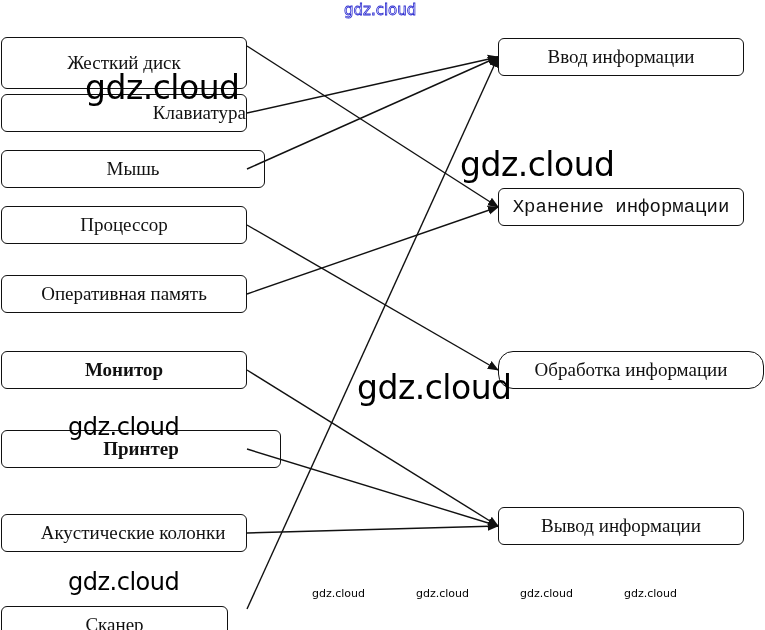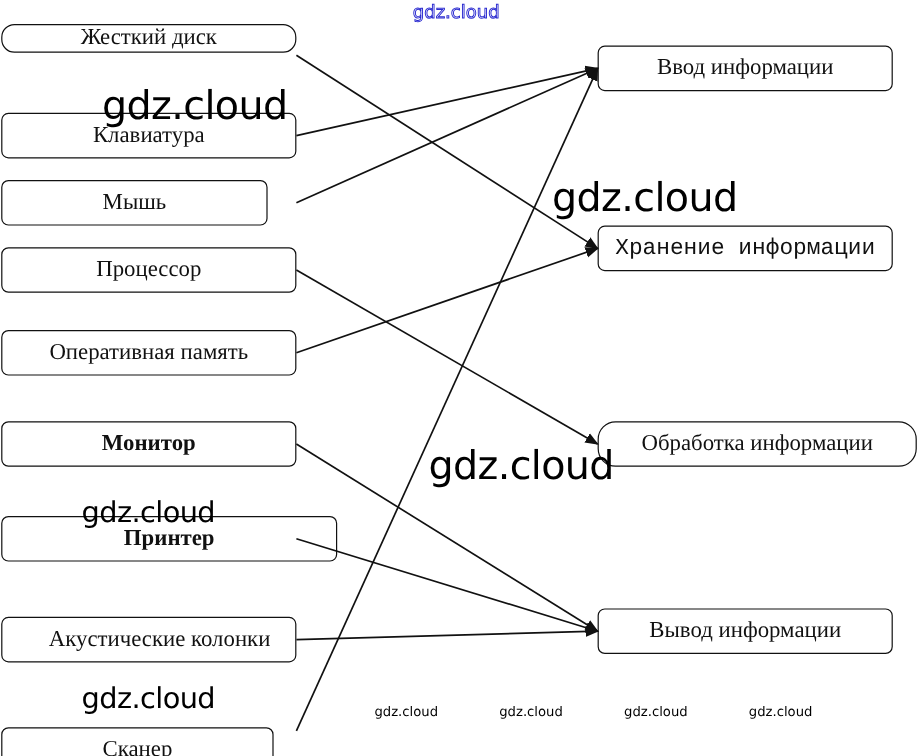--- a/index.html
+++ b/index.html
@@ -14,27 +14,27 @@
     svg#links { position: absolute; left: 0; top: 0; z-index: 3; pointer-events: none; }
     .wm { position: absolute; font-family: "DejaVu Sans", sans-serif; color: #000; z-index: 4; white-space: nowrap; }
     .wm-big { font-size: 33px; letter-spacing: -0.5px; }
     .wm-mid { font-size: 24px; letter-spacing: -0.5px; }
     .wm-small { font-size: 11px; }
     .wm-top { font-size: 15px; color: #fff; -webkit-text-stroke: 0.8px #2a2ad0; }
   </style>
 </head>
 <body>
 
-<div class="box" id="box-hdd" style="left:1px;top:20px;width:246px;height:24px;border-radius:11px;">
+<div class="box" id="box-hdd" style="left:1px;top:37px;width:246px;height:52px;">
     <span>Жесткий диск</span>
   </div>
-<div class="box" id="box-keyboard" style="left:1px;top:94px;width:246px;height:38px;">
+<div class="box" id="box-keyboard" style="left:1px;top:94px;width:246px;height:38px;justify-content:flex-end;">
     <span>Клавиатура</span>
   </div>
-<div class="box" id="box-mouse" style="left:1px;top:150px;width:222px;height:38px;">
+<div class="box" id="box-mouse" style="left:1px;top:150px;width:264px;height:38px;">
     <span>Мышь</span>
   </div>
 <div class="box" id="box-cpu" style="left:1px;top:206px;width:246px;height:38px;">
     <span>Процессор</span>
   </div>
 <div class="box" id="box-ram" style="left:1px;top:275px;width:246px;height:38px;">
     <span>Оперативная память</span>
   </div>
 <div class="box" id="box-monitor" style="left:1px;top:351px;width:246px;height:38px;font-weight:bold;">
     <span>Монитор</span>

